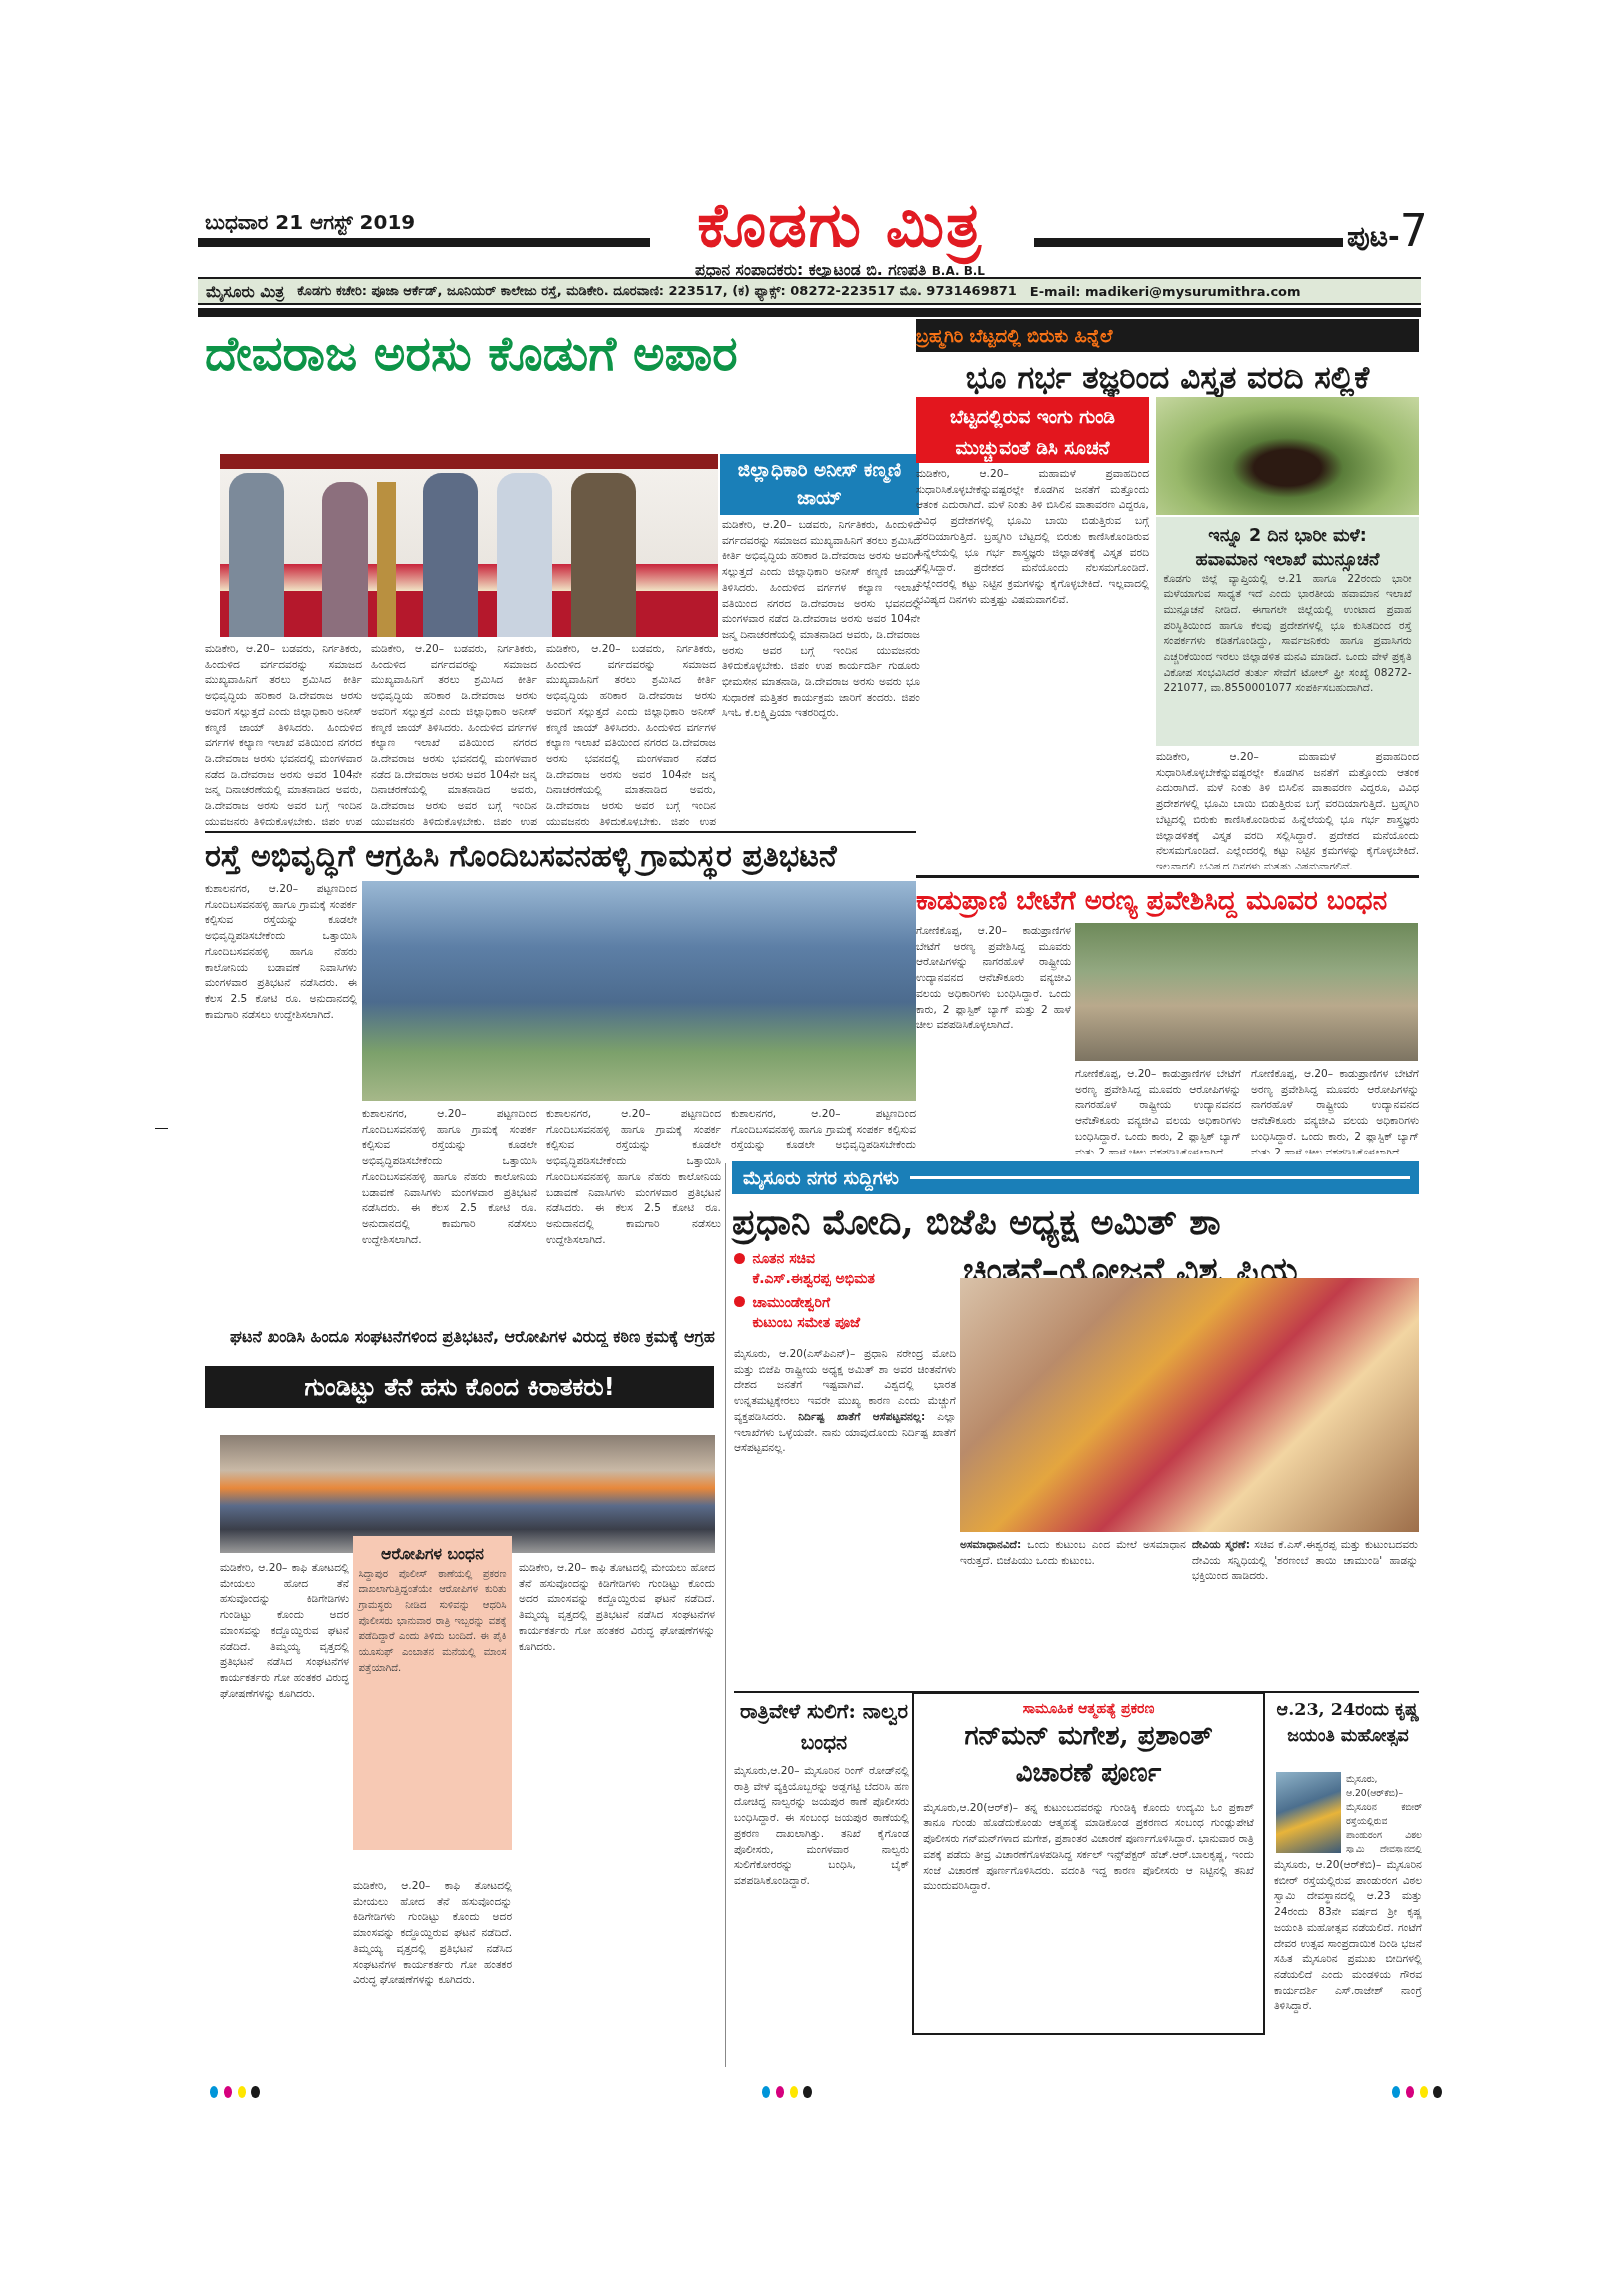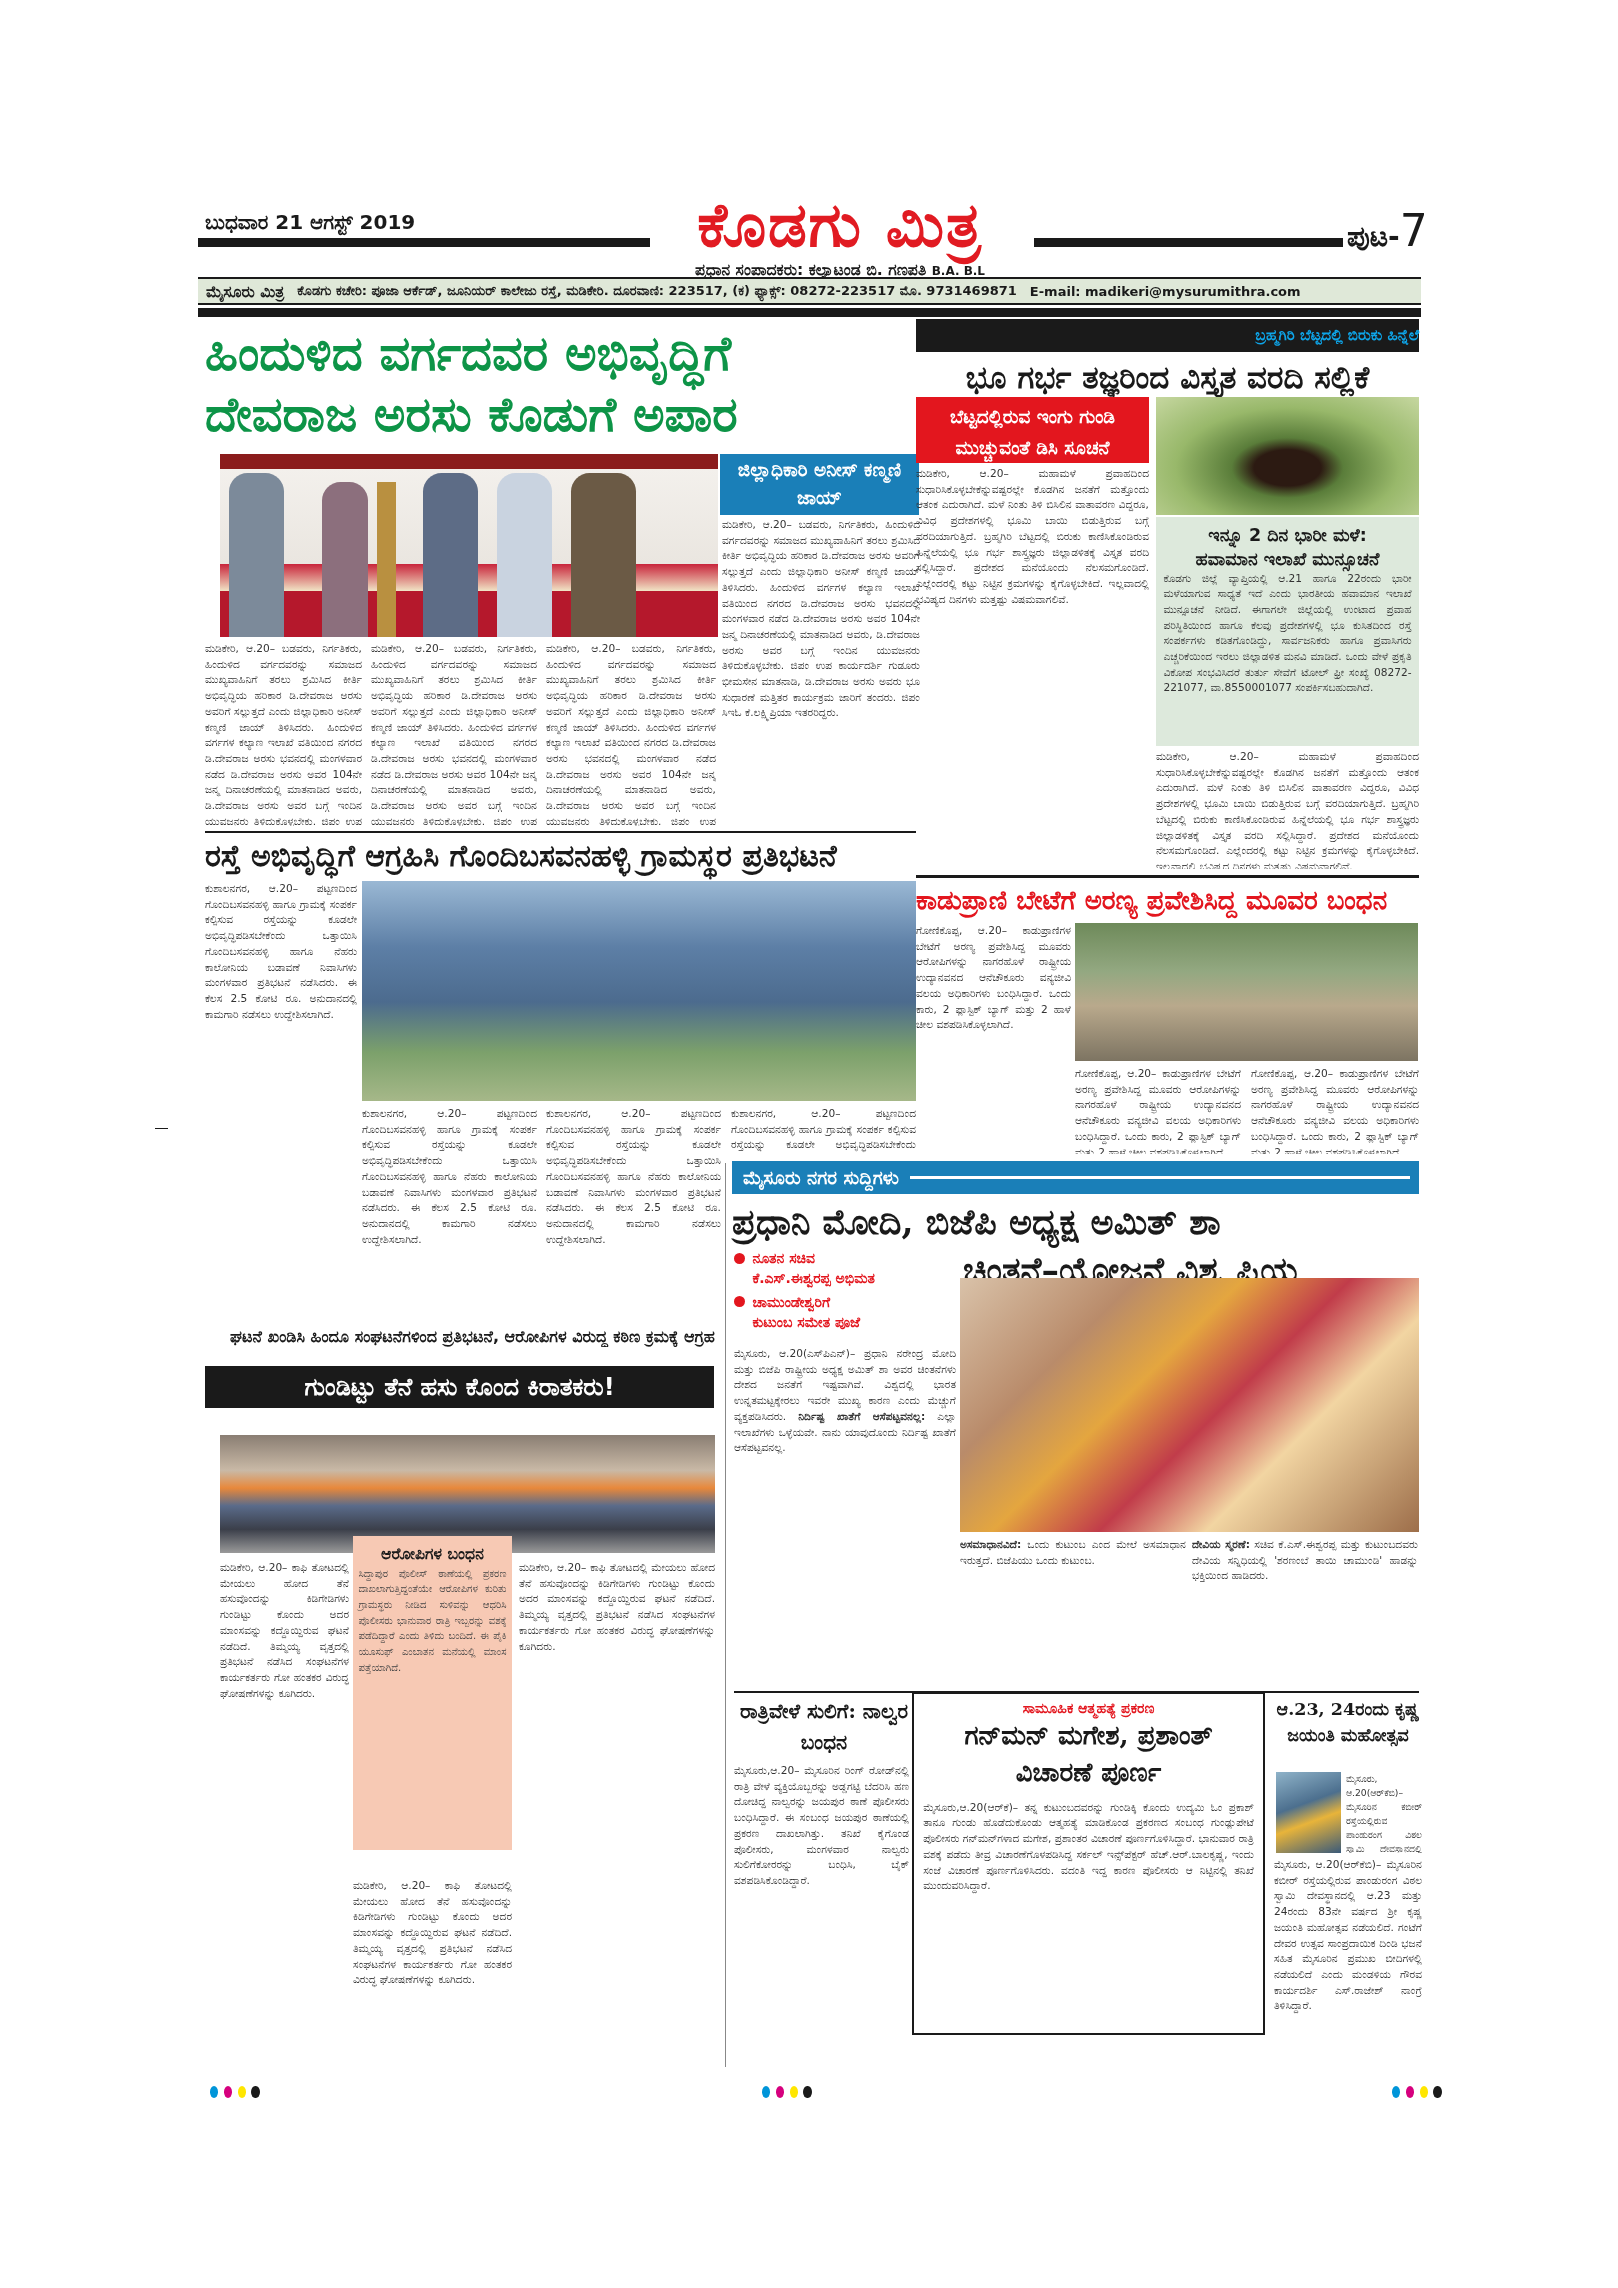--- a/index.html
+++ b/index.html
@@ -10,21 +10,21 @@
   .mast-title{left:646px;top:189px;width:388px;text-align:center;font-size:61px;font-weight:bold;color:#e11b22;font-family:"DejaVu Serif",serif;letter-spacing:1.8px;}
   .mast-page{left:1347px;top:205px;font-size:28px;font-weight:bold;}
   .mast-page b{font-size:44px;font-weight:normal;}
   .mast-editor{left:591px;top:260px;width:498px;text-align:center;font-size:15.7px;font-weight:bold;}
   .infobar{left:198px;top:277px;width:1223px;height:28px;background:#dfe8d8;border-top:2.8px solid #1a1a1a;border-bottom:2.8px solid #1a1a1a;display:flex;align-items:center;font-size:13px;font-weight:bold;gap:13px;padding-left:8px;box-sizing:border-box;white-space:nowrap;overflow:hidden;}
   .infobar .brand{font-size:15.7px;}
   .green-head{left:205px;top:323px;width:711px;font-size:48px;line-height:61px;font-weight:bold;color:#0d9447;text-align:justify;}
   .photo{position:absolute;overflow:hidden;}
   .body-col{position:absolute;font-size:10.6px;line-height:15.7px;color:#333;text-align:justify;overflow:hidden;}
   .blue-box{left:720px;top:454px;width:199px;height:59px;background:#1a7fb8;color:#fff;font-size:18.5px;font-weight:bold;text-align:center;line-height:28px;padding-top:1.8px;}
-  .black-kicker{left:916px;top:319px;width:503px;height:33px;background:#1a1a1a;color:#0ea5e9;font-size:15px;font-weight:bold;text-align:right;line-height:33px;}
+  .black-kicker{left:916px;top:319px;width:503px;height:33px;background:#1a1a1a;color:#f97316;font-size:18px;font-weight:bold;text-align:left;line-height:33px;}
   .right-head{left:916px;top:355px;width:503px;font-size:31px;font-weight:bold;text-align:center;line-height:44px;font-family:"DejaVu Serif",serif;}
   .red-box{left:916px;top:397px;width:233px;height:66px;background:#e3161e;color:#fff;font-size:18.5px;font-weight:bold;text-align:center;line-height:31px;padding-top:3.7px;box-sizing:border-box;}
   .weather-box{left:1156px;top:517px;width:263px;height:229px;background:#dde9dc;padding:5.5px 7.4px;box-sizing:border-box;}
   .weather-box .h{font-size:17.5px;font-weight:bold;text-align:center;line-height:24px;}
   .weather-box .t{font-size:10.6px;line-height:15.7px;color:#333;text-align:justify;}
   .head2{left:205px;top:835px;width:711px;font-size:30px;font-weight:bold;line-height:42px;font-family:"DejaVu Serif",serif;white-space:nowrap;}
   .red-head{left:916px;top:881px;width:503px;font-size:26px;font-weight:bold;color:#e3161e;line-height:39px;white-space:nowrap;font-family:"DejaVu Serif",serif;}
   .section-bar{left:732px;top:1161px;width:687px;height:33px;background:#1a7fb8;color:#fff;font-size:18.5px;font-weight:bold;line-height:33px;padding-left:11px;box-sizing:border-box;display:flex;align-items:center;gap:11px;}
   .section-bar .line{flex:1;height:2.8px;background:#fff;margin-right:9.2px;}
   .modi-head{left:732px;top:1198px;width:687px;font-size:35px;font-weight:bold;line-height:48px;font-family:"DejaVu Serif",serif;}
@@ -56,21 +56,20 @@
 <div class="abs mast-page"><span>ಪುಟ-</span><b>7</b></div>
 <div class="abs mast-editor"><span>ಪ್ರಧಾನ ಸಂಪಾದಕರು: ಕಲ್ಯಾಟಂಡ ಬಿ. ಗಣಪತಿ</span> <span style="font-size:12px">B.A. B.L</span></div>
 <div class="abs infobar">
   <span class="brand">ಮೈಸೂರು ಮಿತ್ರ</span>
   <span>ಕೊಡಗು ಕಚೇರಿ: ಪೂಜಾ ಆರ್ಕೆಡ್, ಜೂನಿಯರ್ ಕಾಲೇಜು ರಸ್ತೆ, ಮಡಿಕೇರಿ. ದೂರವಾಣಿ: 223517, (ಕ) ಫ್ಯಾಕ್ಸ್: 08272-223517 ಮೊ. 9731469871</span>
   <span>E-mail: madikeri@mysurumithra.com</span>
 </div>
 <div class="rule" style="left:198px;top:308px;width:1223px;height:9.2px;"></div>
 
 <div class="abs green-head">
-  <div>ಹಿಂದುಳಿದ ವರ್ಗದವರ ಅಭಿವೃದ್ಧಿಗೆ</div>
   <div>ದೇವರಾಜ ಅರಸು ಕೊಡುಗೆ ಅಪಾರ</div>
 </div>
 <div class="photo" style="left:220px;top:454px;width:498px;height:183px;background:linear-gradient(180deg,#8b1c1c 0,#8b1c1c 8%,#f3f0ec 8%,#eae6e0 60%,#c8233a 60%,#f1e6c7 75%,#b5182c 75%);">
   <div style="position:absolute;left:157px;top:28px;width:18.5px;height:155px;background:#b99040;"></div>
   <div style="position:absolute;left:9.2px;top:18.5px;width:55px;height:164px;background:#7c8a9a;border-radius:18.5px 18.5px 0 0;"></div>
   <div style="position:absolute;left:102px;top:28px;width:46px;height:155px;background:#8c6f7d;border-radius:18.5px 18.5px 0 0;"></div>
   <div style="position:absolute;left:203px;top:18.5px;width:55px;height:164px;background:#5d6c86;border-radius:18.5px 18.5px 0 0;"></div>
   <div style="position:absolute;left:277px;top:18.5px;width:55px;height:164px;background:#c9d3e0;border-radius:18.5px 18.5px 0 0;"></div>
   <div style="position:absolute;left:351px;top:18.5px;width:65px;height:164px;background:#6b5a45;border-radius:18.5px 18.5px 0 0;"></div>
 </div>

